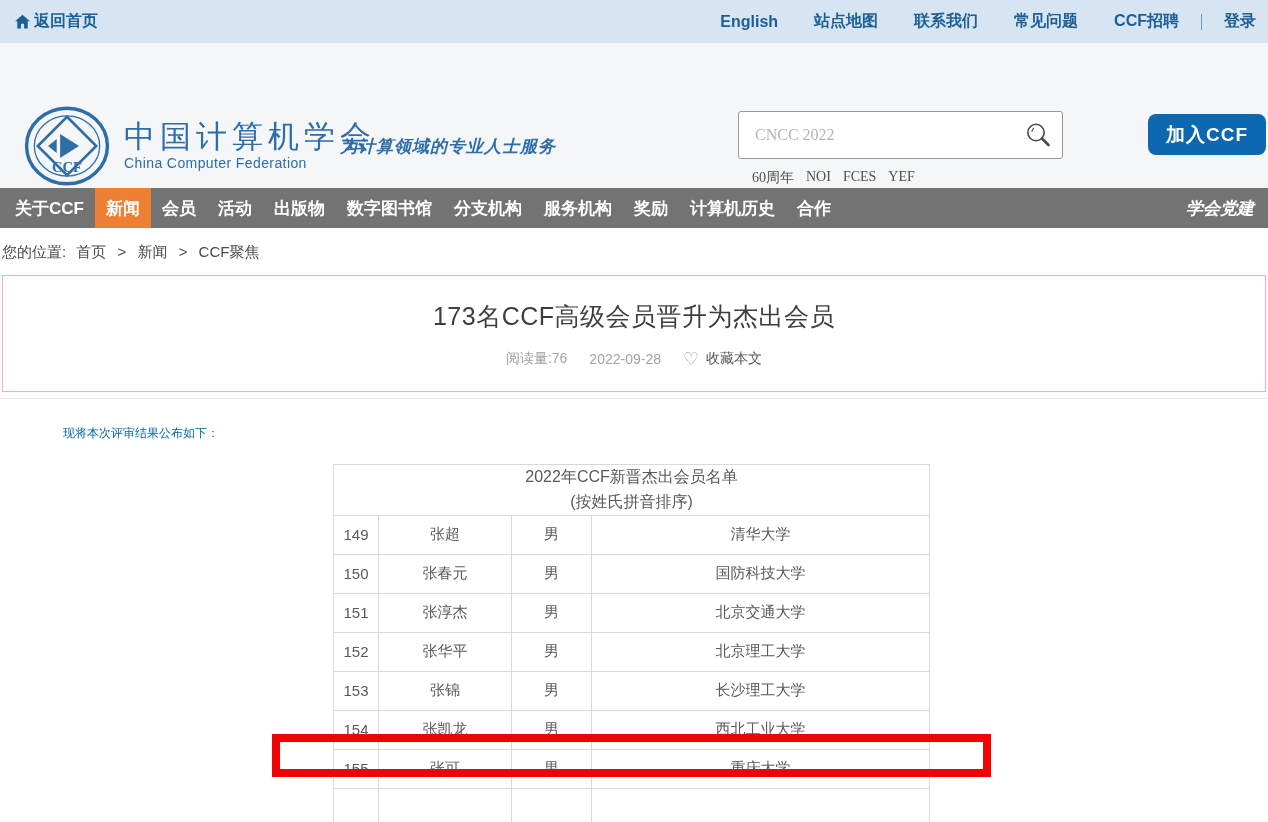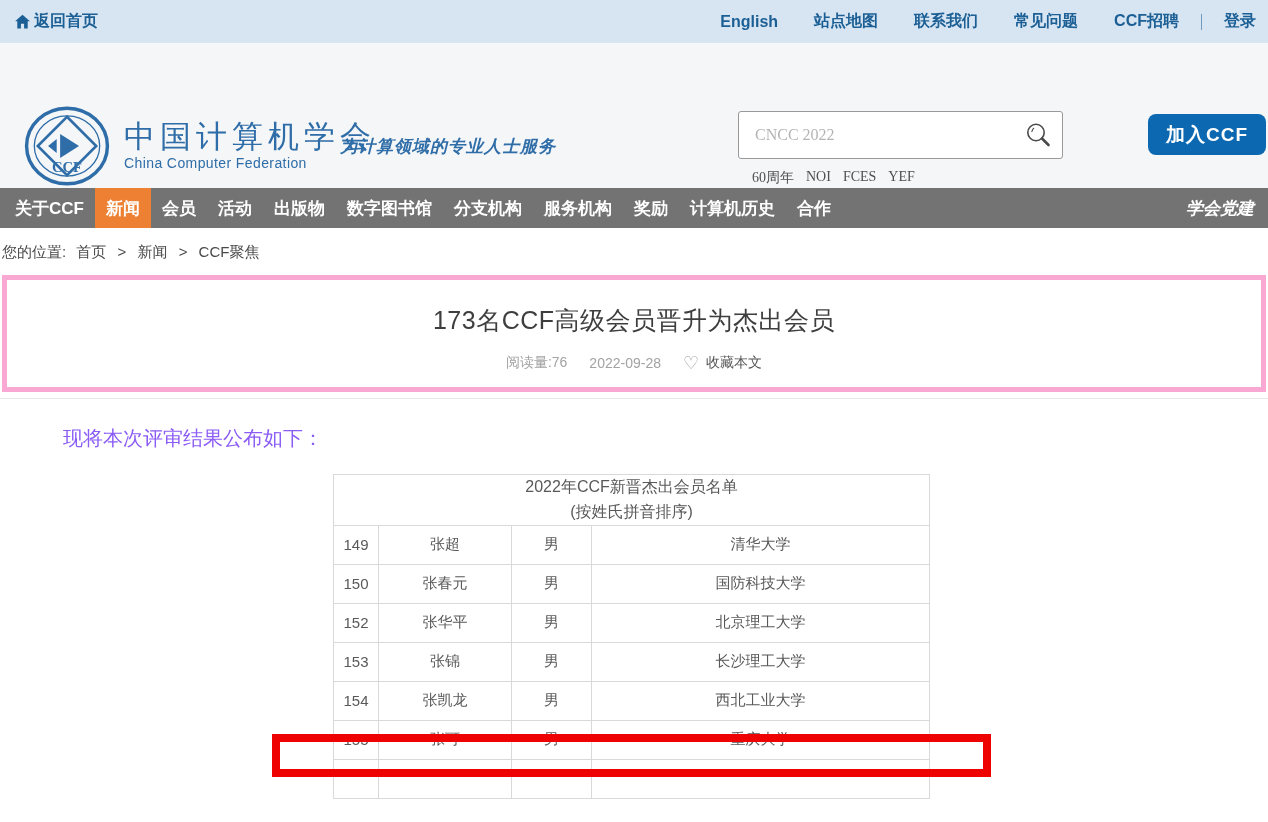--- a/index.html
+++ b/index.html
@@ -42,31 +42,31 @@
   .nav-item.active{background:#ed8033;}
   .nav-right{margin-left:auto;display:flex;align-items:center;color:#fff;font-size:17px;font-weight:bold;
              font-style:italic;font-family:"Liberation Serif","DejaVu Serif",serif;padding-right:14px;cursor:pointer;}
 
   
   .breadcrumb{padding:15px 0 0 2px;font-size:15px;color:#4a4a4a;height:32px;}
   .breadcrumb a{color:#4a4a4a;text-decoration:none;cursor:pointer;}
   .breadcrumb .sep{margin:0 7px;}
 
   
-  .title-card{margin:0 2px;border:5px solid #f9a8d4;background:#fff;height:117px;
+  .title-card{margin:0 2px;border:1px solid #f9a8d4;background:#fff;height:117px;
               box-sizing:border-box;text-align:center;}
   .article-title{padding-top:24px;font-size:25px;color:#3e3e3e;font-weight:normal;letter-spacing:.5px;}
   .meta-row{margin-top:17px;display:flex;justify-content:center;align-items:center;gap:22px;
             font-size:14px;color:#a3a3a3;}
   .fav{display:flex;align-items:center;gap:7px;color:#555;cursor:pointer;}
   .heart{font-size:18px;color:#999;line-height:1;}
 
   
   .content-card{margin-top:6px;border-top:1px solid #e7e7e7;background:#fff;height:460px;}
-  .intro{margin:26px 0 0 63px;font-size:20px;color:#8b5cf6;}
+  .intro{margin:26px 0 0 63px;font-size:12px;color:#0369a1;}
   table.roster{margin:22px 0 0 333px;border-collapse:collapse;table-layout:fixed;width:596px;
                font-size:15px;color:#595959;}
   table.roster td{border:1px solid #d9d9d9;text-align:center;height:38px;padding:0;overflow:hidden;}
   td.cap{height:64px;font-size:16px;line-height:1.55;}
 
   .red-annotation{position:absolute;left:272px;top:734px;width:719px;height:43px;
                   border:8px solid #ee0202;box-sizing:border-box;pointer-events:none;}
 </style>
 </head>
 <body>
@@ -186,20 +186,26 @@
           <td>男</td>
           <td>清华大学</td>
         </tr>
         <tr>
           <td>150</td>
           <td>张春元</td>
           <td>男</td>
           <td>国防科技大学</td>
         </tr>
         <tr>
+          <td>151</td>
+          <td>张淳杰</td>
+          <td>男</td>
+          <td>北京交通大学</td>
+        </tr>
+        <tr>
           <td>152</td>
           <td>张华平</td>
           <td>男</td>
           <td>北京理工大学</td>
         </tr>
         <tr>
           <td>153</td>
           <td>张锦</td>
           <td>男</td>
           <td>长沙理工大学</td>

